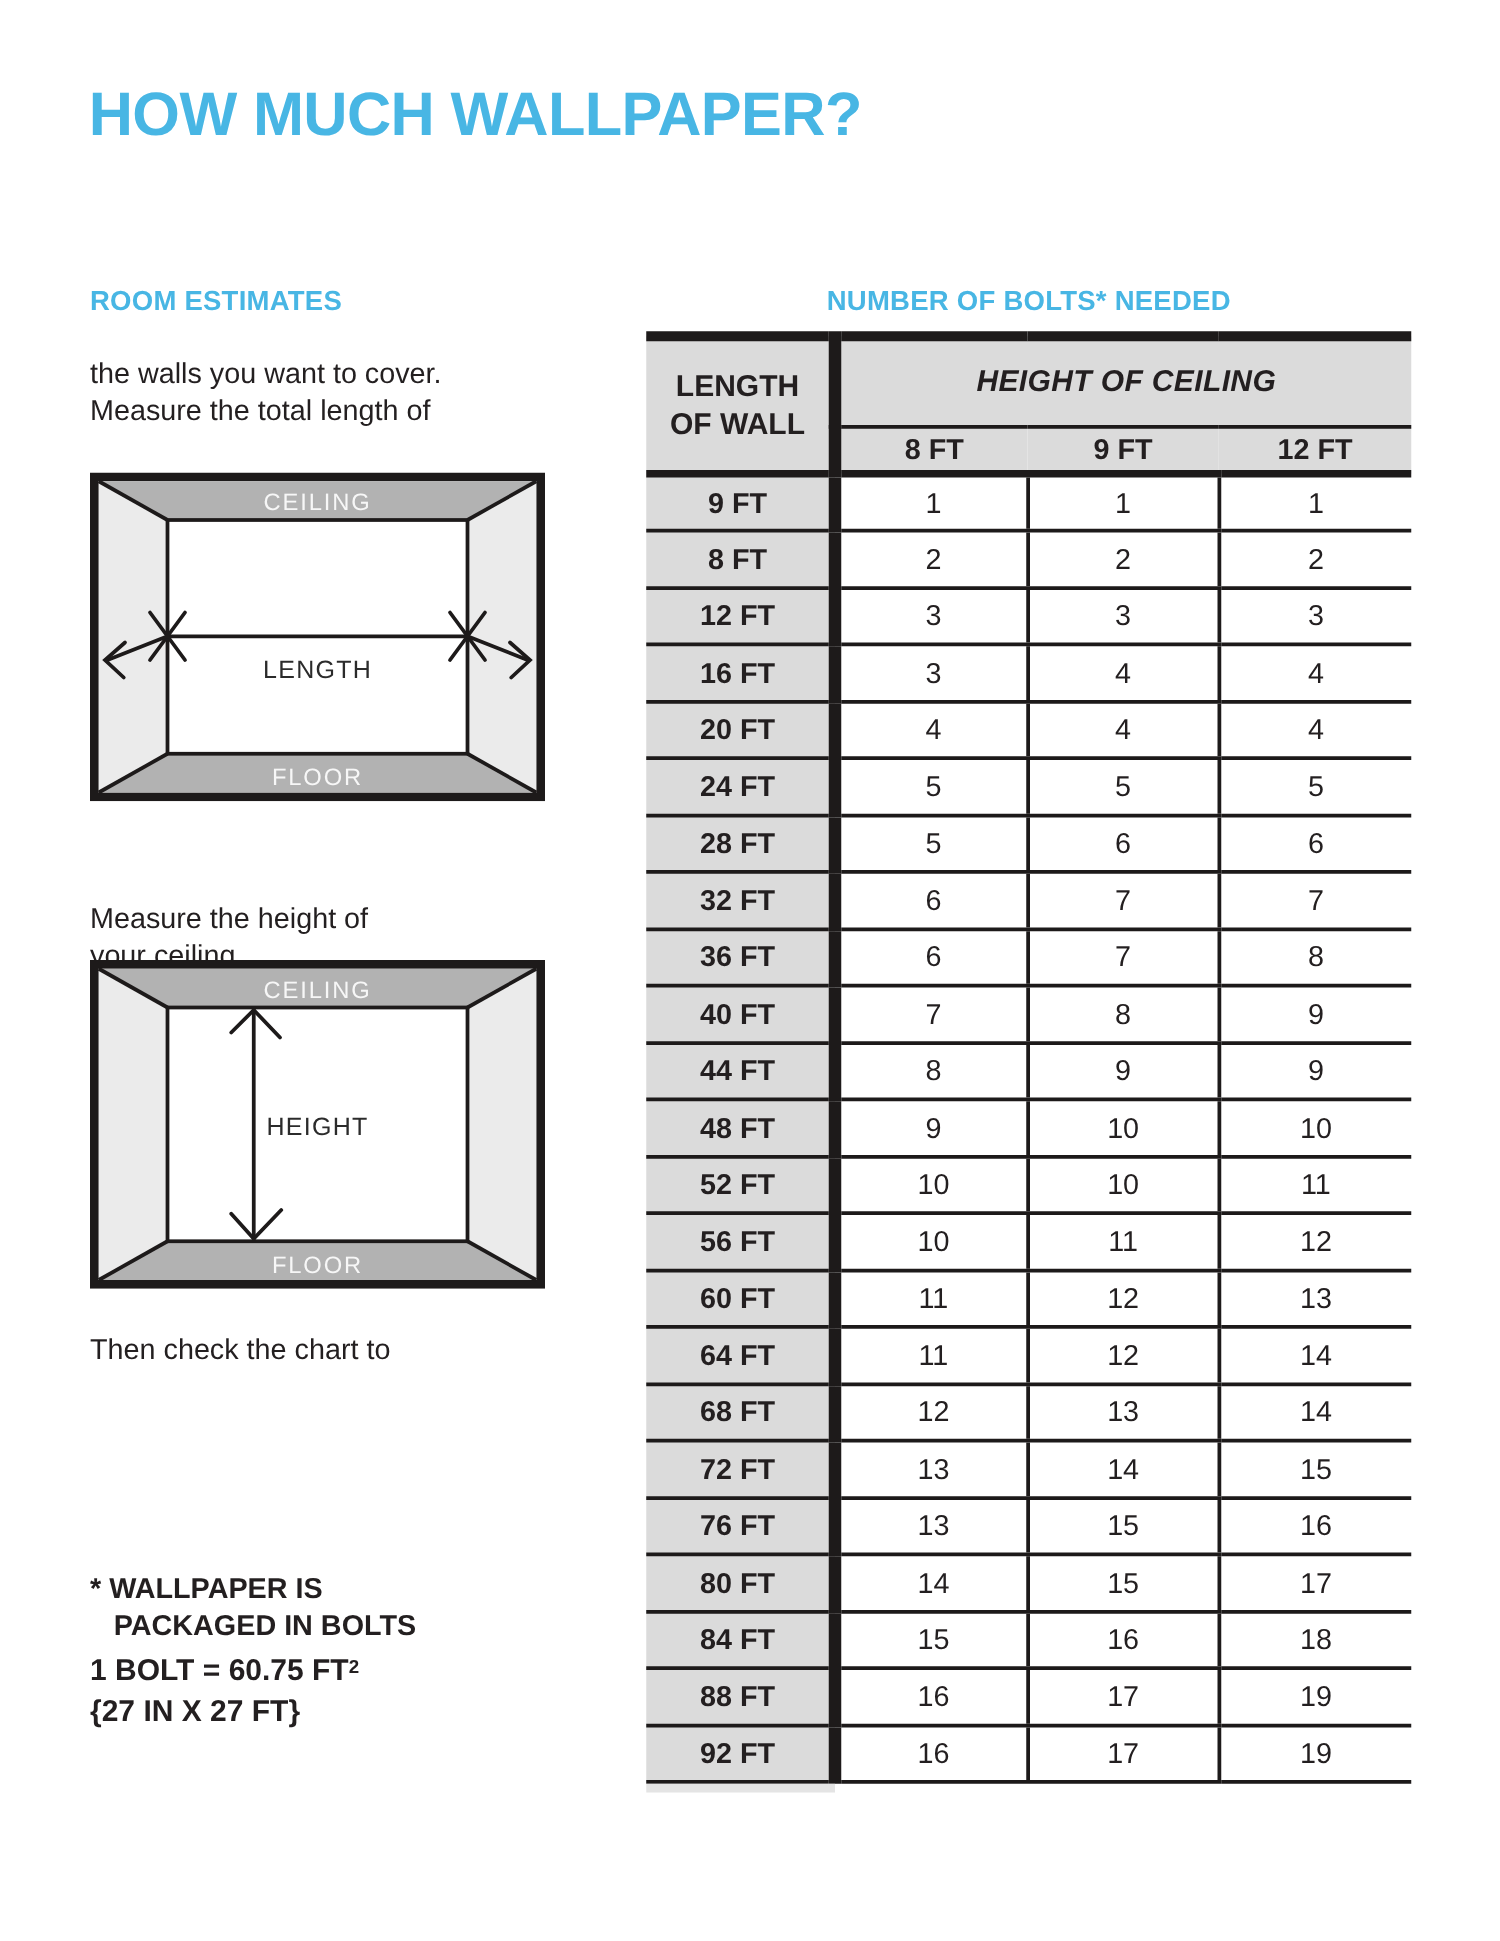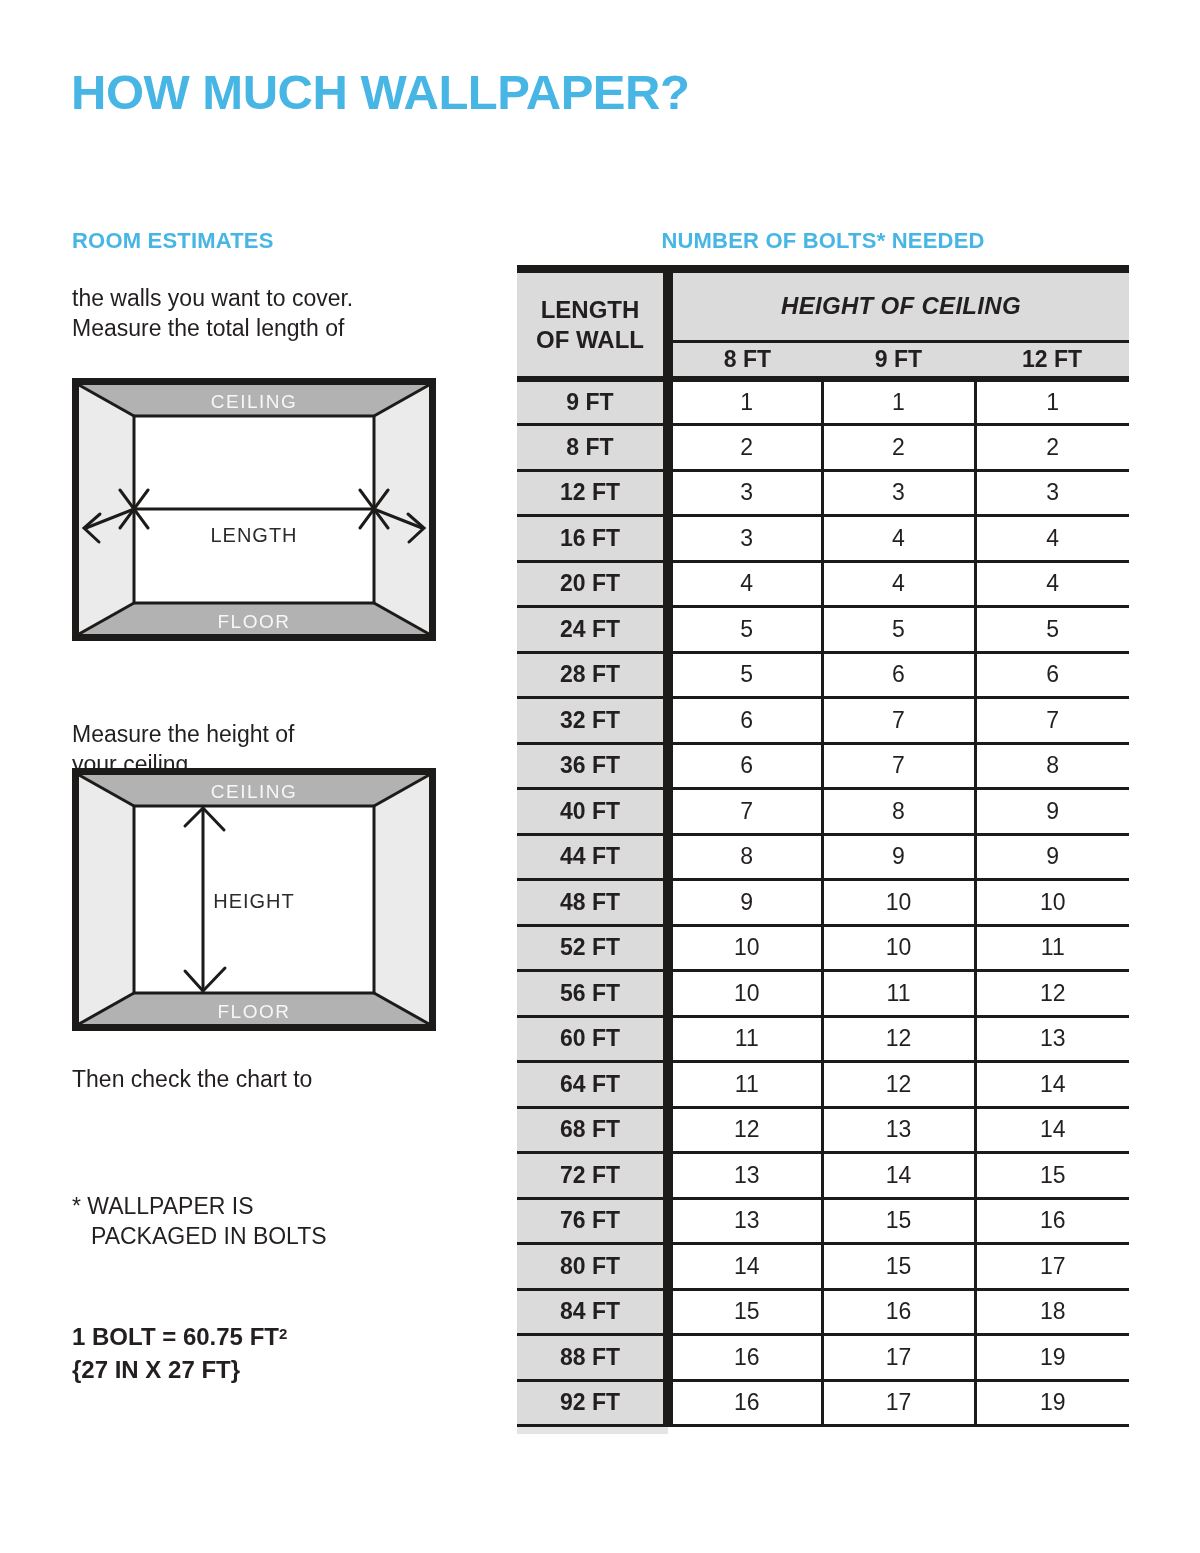--- a/index.html
+++ b/index.html
@@ -31,21 +31,21 @@
   }
   .left-heading{position:absolute;left:72px;top:228px;}
   .table-heading{
     position:absolute;left:517px;top:228px;width:612px;
     text-align:center;
   }
   .para{position:absolute;left:72px;font-size:23px;line-height:30px;color:var(--text);}
   .para-1{top:283px;}
   .para-2{top:684px;margin-top:35px;}
   .para-3{top:1064px;}
-  .footnote{position:absolute;left:72px;top:1191px;font-size:23px;line-height:30px;font-weight:normal;}
+  .footnote{position:absolute;left:72px;top:1255px;font-size:23px;line-height:30px;font-weight:bold;}
   .footnote .indent{padding-left:19px;}
   .bolt-info{position:absolute;left:72px;top:1317px;font-size:24px;line-height:33px;font-weight:bold;}
   .bolt-info sup{font-size:15px;vertical-align:6px;}
   .diagram{position:absolute;left:72px;width:364px;height:263px;}
   .diagram-1{top:378px;}
   .diagram-2{top:768px;}
 
   .table-wrap{position:absolute;left:517px;top:265px;width:612px;}
   table.bolts{
     border-collapse:collapse;table-layout:fixed;width:612px;

